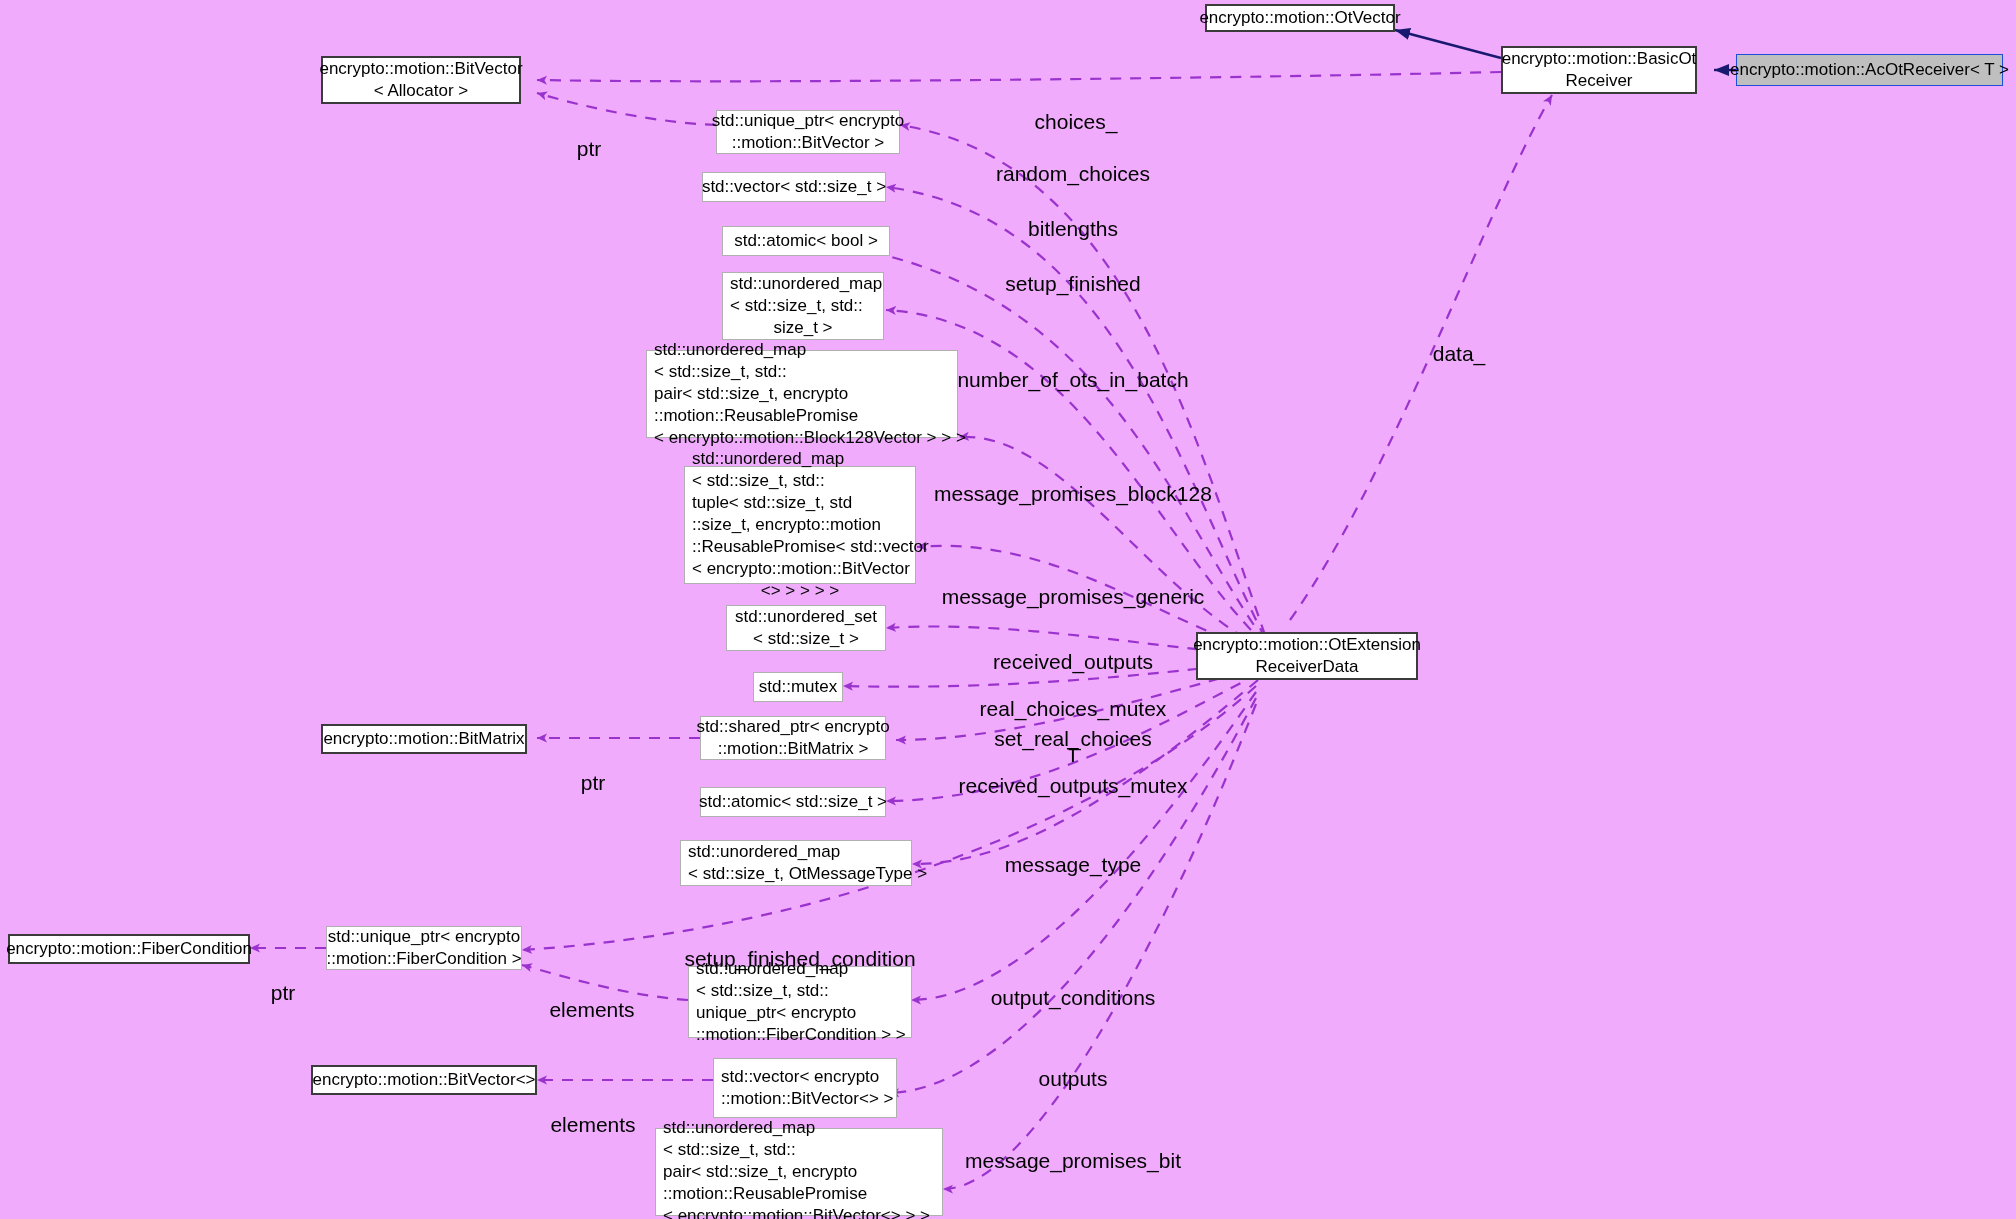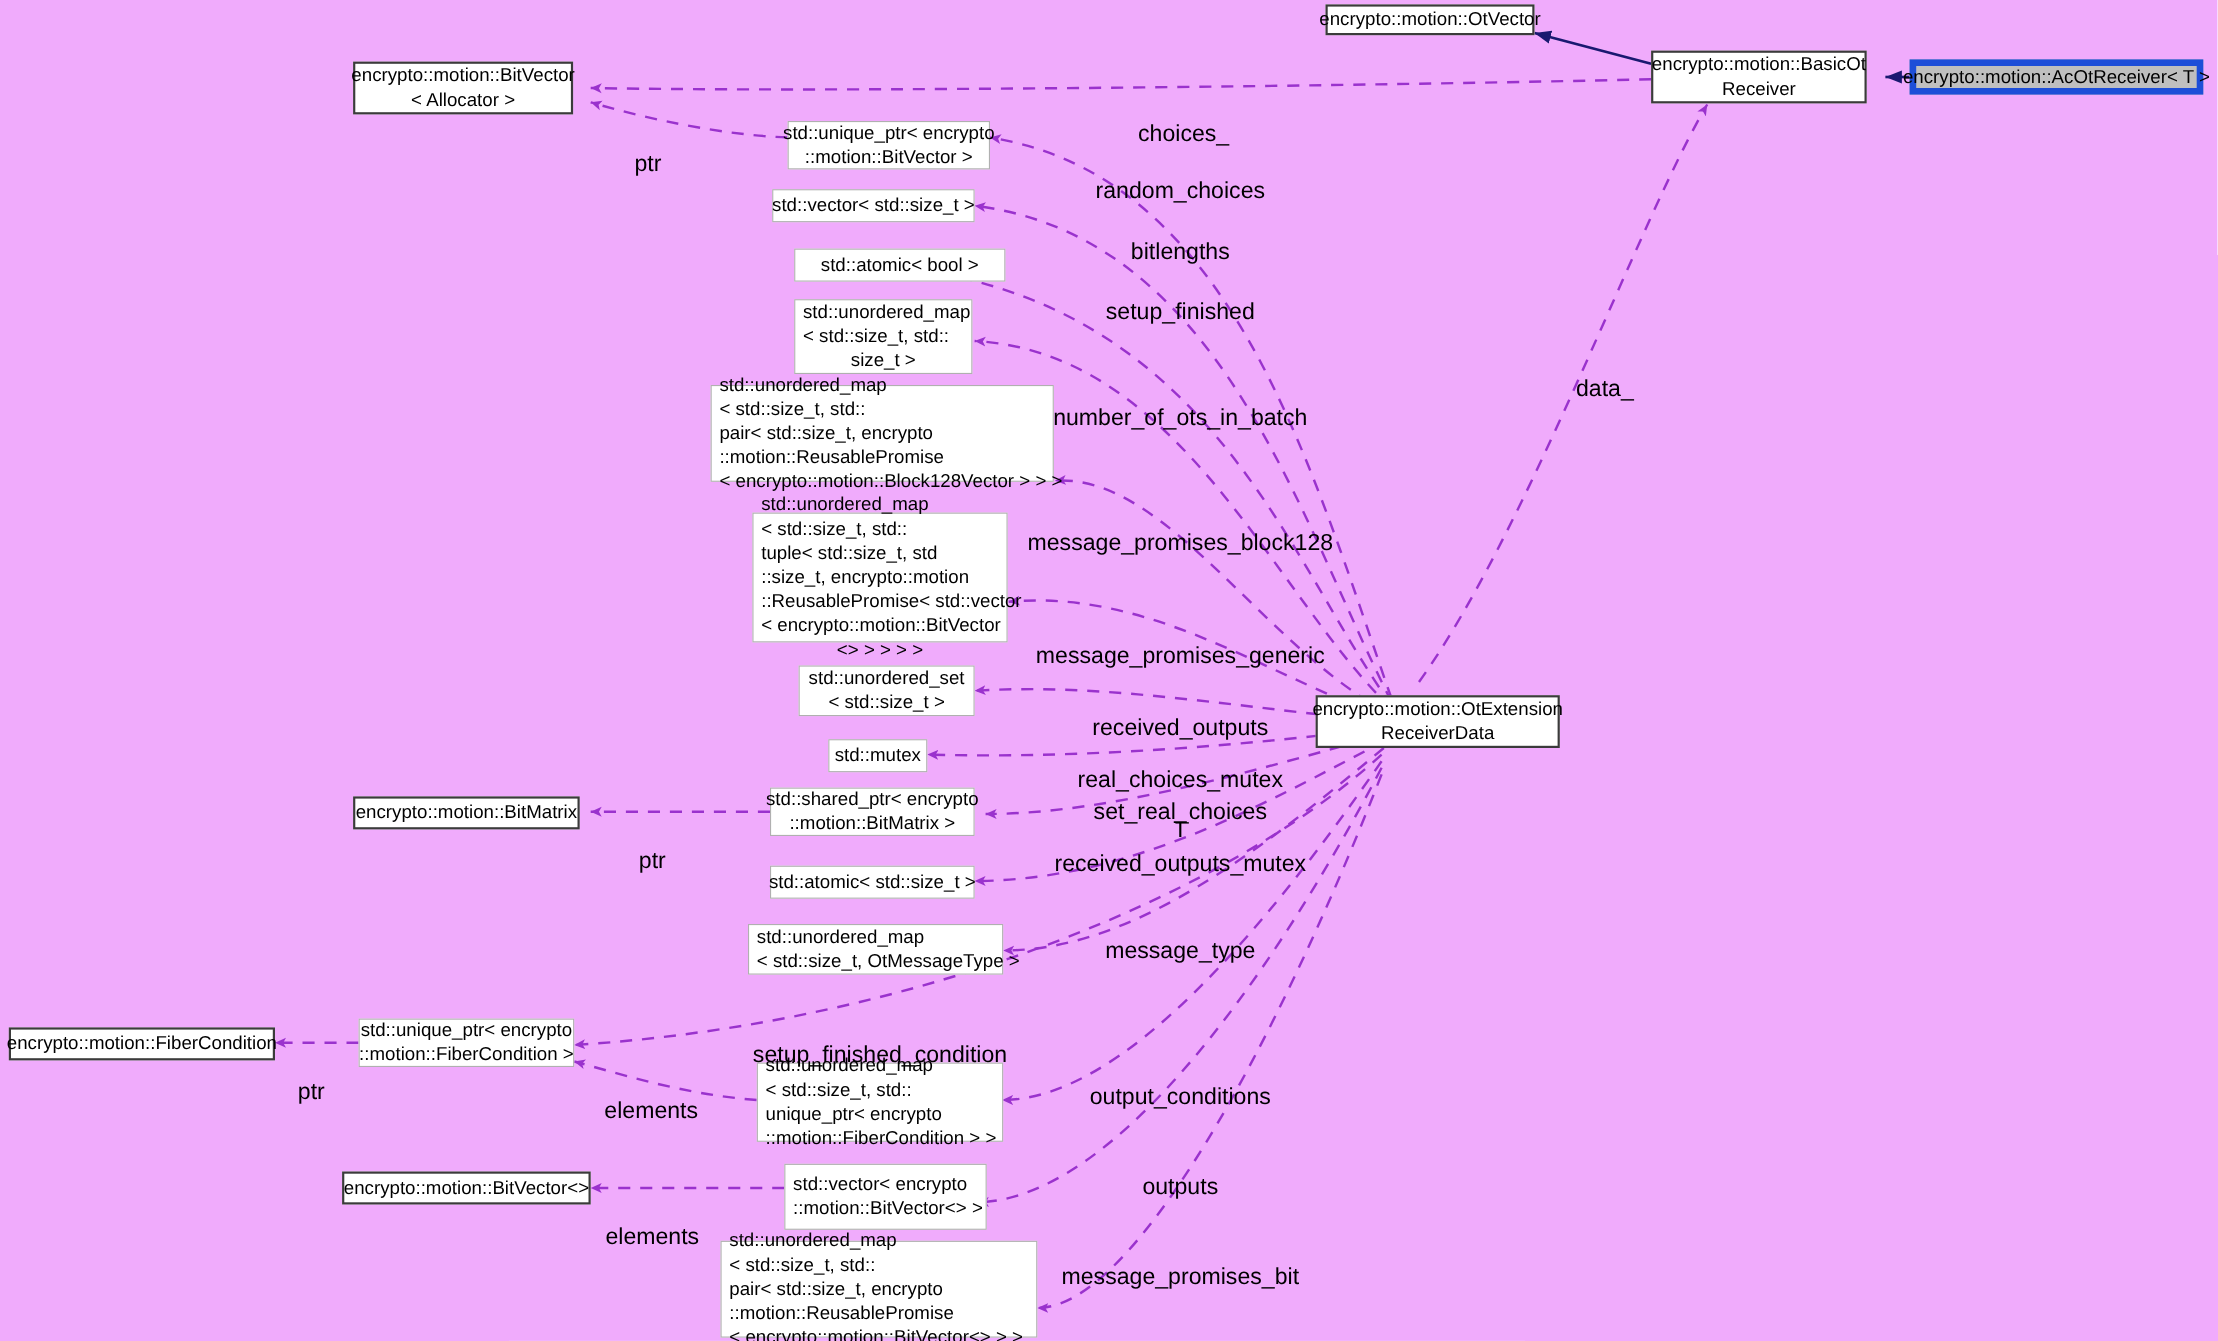--- a/index.html
+++ b/index.html
@@ -48,21 +48,21 @@
   }
   
   .node.kind-class {
     border: 2px solid #3b3b3b;
     align-items: center;
     text-align: center;
     padding: 3px 7px;
   }
   
   .node.kind-current {
-    border: 6px solid #1d4ed8;
+    border: 1px solid #1d4ed8;
     background: #bfbfbf;
     align-items: center;
     text-align: center;
     padding: 3px 7px;
   }
   .node .line { display: block; }
   .edge-label {
     position: absolute;
     font-family: "Liberation Sans", sans-serif;
     font-size: 21px;
@@ -164,21 +164,21 @@
 
   <div class="node kind-helper" style="left:716px; top:110px; width:184px; height:44px;">
     <span class="line">std::unique_ptr&lt; encrypto</span>
     <span class="line">::motion::BitVector &gt;</span>
   </div>
 
   <div class="node kind-helper" style="left:702px; top:172px; width:184px; height:30px;">
     <span class="line">std::vector&lt; std::size_t &gt;</span>
   </div>
 
-  <div class="node kind-helper" style="left:722px; top:226px; width:192px; height:30px;">
+  <div class="node kind-helper" style="left:722px; top:226px; width:168px; height:30px;">
     <span class="line">std::atomic&lt; bool &gt;</span>
   </div>
 
   <div class="node kind-helper align-left" style="left:722px; top:272px; width:162px; height:68px;">
     <span class="line">std::unordered_map</span>
     <span class="line">&lt; std::size_t, std::</span>
     <span class="line" style="align-self:center;">size_t &gt;</span>
   </div>
 
   <div class="node kind-helper align-left" style="left:646px; top:350px; width:312px; height:88px;">

